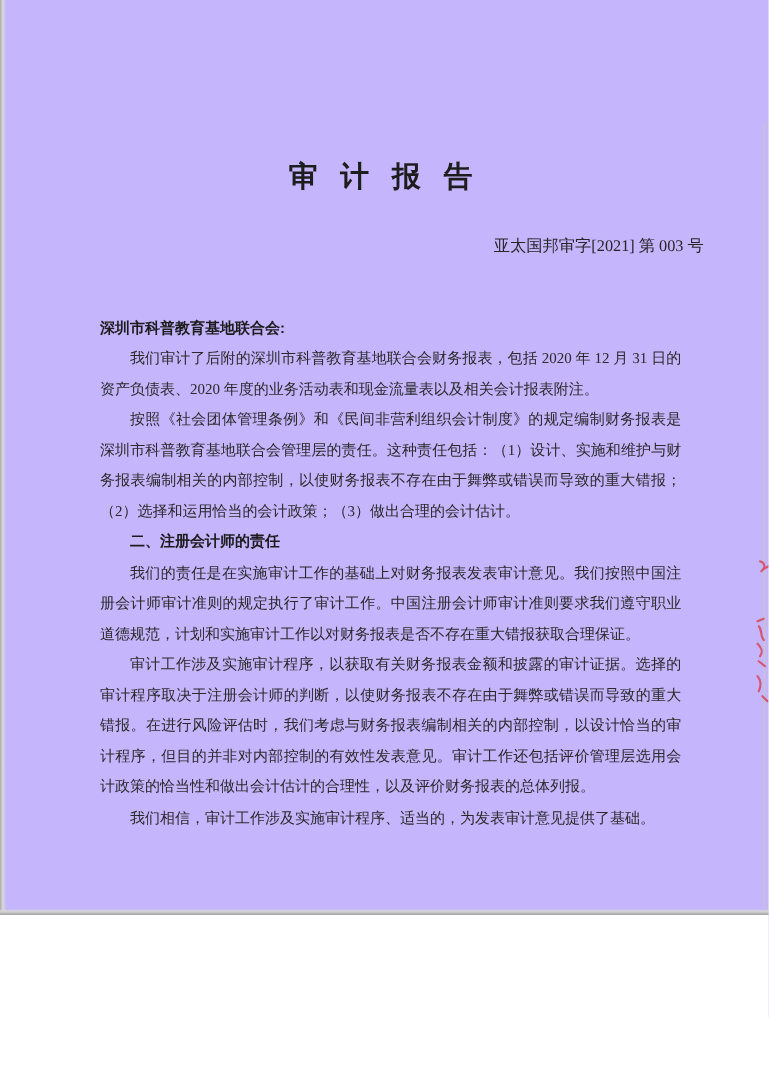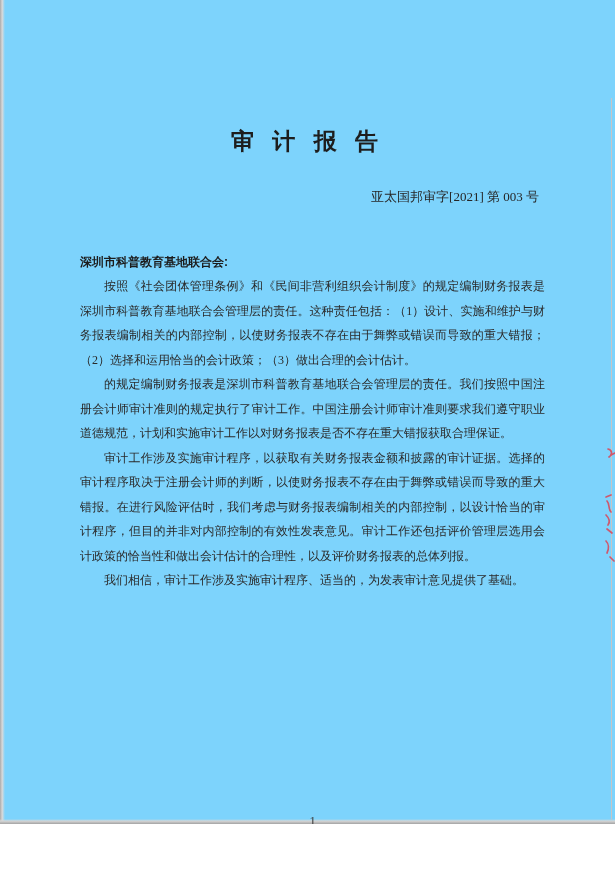--- a/index.html
+++ b/index.html
@@ -3,22 +3,22 @@
 <meta charset="utf-8">
 <style>
   html, body {
     margin: 0;
     padding: 0;
     background: #ffffff;
   }
   .page {
     position: relative;
     width: 615px;
-    height: 824px;
-    background: #7dd3fc;
+    height: 732px;
+    background: #c4b5fd;
     overflow: hidden;
     font-family: "Liberation Serif", "DejaVu Serif", serif;
     color: #2a2a2a;
   }
   
   .edge-left {
     position: absolute; left: 0; top: 0; width: 5px; height: 100%;
     background: linear-gradient(to right, #aaaaaa 0%, #d9d9d9 45%, rgba(255,255,255,0) 100%);
   }
   .edge-bottom {
@@ -36,21 +36,21 @@
     font-family: "Liberation Sans", "DejaVu Sans", sans-serif;
     font-weight: bold;
     font-size: 23px;
     line-height: 1.2;
     letter-spacing: 6px;
     color: #1d1d1d;
     white-space: pre;
   }
   .refnum {
     margin-top: 32px;
-    padding-right: 76px;
+    padding-right: 52px;
     text-align: right;
     font-size: 13px;
     color: #262626;
   }
   .content {
     margin: 44px 70px 0 80px;
     font-size: 12px;
     line-height: 24.5px;
     text-align: justify;
   }
@@ -104,24 +104,26 @@
       <path d="M11 112 L15 116"></path>
     </g>
   </svg>
 
   <h1 class="title">审 计 报 告</h1>
 
   <div class="refnum">亚太国邦审字[2021] 第 003 号</div>
 
   <div class="content">
     <p class="addressee">深圳市科普教育基地联合会:</p>
+    <p class="para">我们审计了后附的深圳市科普教育基地联合会财务报表，包括 2020 年 12 月 31 日的资产负债表、2020 年度的业务活动表和现金流量表以及相关会计报表附注。</p>
 
     <p class="para">按照《社会团体管理条例》和《民间非营利组织会计制度》的规定编制财务报表是深圳市科普教育基地联合会管理层的责任。这种责任包括：（1）设计、实施和维护与财务报表编制相关的内部控制，以使财务报表不存在由于舞弊或错误而导致的重大错报；（2）选择和运用恰当的会计政策；（3）做出合理的会计估计。</p>
 
-    <p class="para">的规定编制财务报表是深圳市科普教育基地联合会管理层的责任。我们按照中国注册会计师审计准则的规定执行了审计工作。中国注册会计师审计准则要求我们遵守职业道德规范，计划和实施审计工作以对财务报表是否不存在重大错报获取合理保证。</p>
+    <p class="heading">二、注册会计师的责任</p>
+    <p class="para">我们的责任是在实施审计工作的基础上对财务报表发表审计意见。我们按照中国注册会计师审计准则的规定执行了审计工作。中国注册会计师审计准则要求我们遵守职业道德规范，计划和实施审计工作以对财务报表是否不存在重大错报获取合理保证。</p>
     <p class="para">审计工作涉及实施审计程序，以获取有关财务报表金额和披露的审计证据。选择的审计程序取决于注册会计师的判断，以使财务报表不存在由于舞弊或错误而导致的重大错报。在进行风险评估时，我们考虑与财务报表编制相关的内部控制，以设计恰当的审计程序，但目的并非对内部控制的有效性发表意见。审计工作还包括评价管理层选用会计政策的恰当性和做出会计估计的合理性，以及评价财务报表的总体列报。</p>
     <p class="para">我们相信，审计工作涉及实施审计程序、适当的，为发表审计意见提供了基础。</p>
 
   </div>
 
   <div class="pagenum">1</div>
 
 </div>
 
 </body></html>

